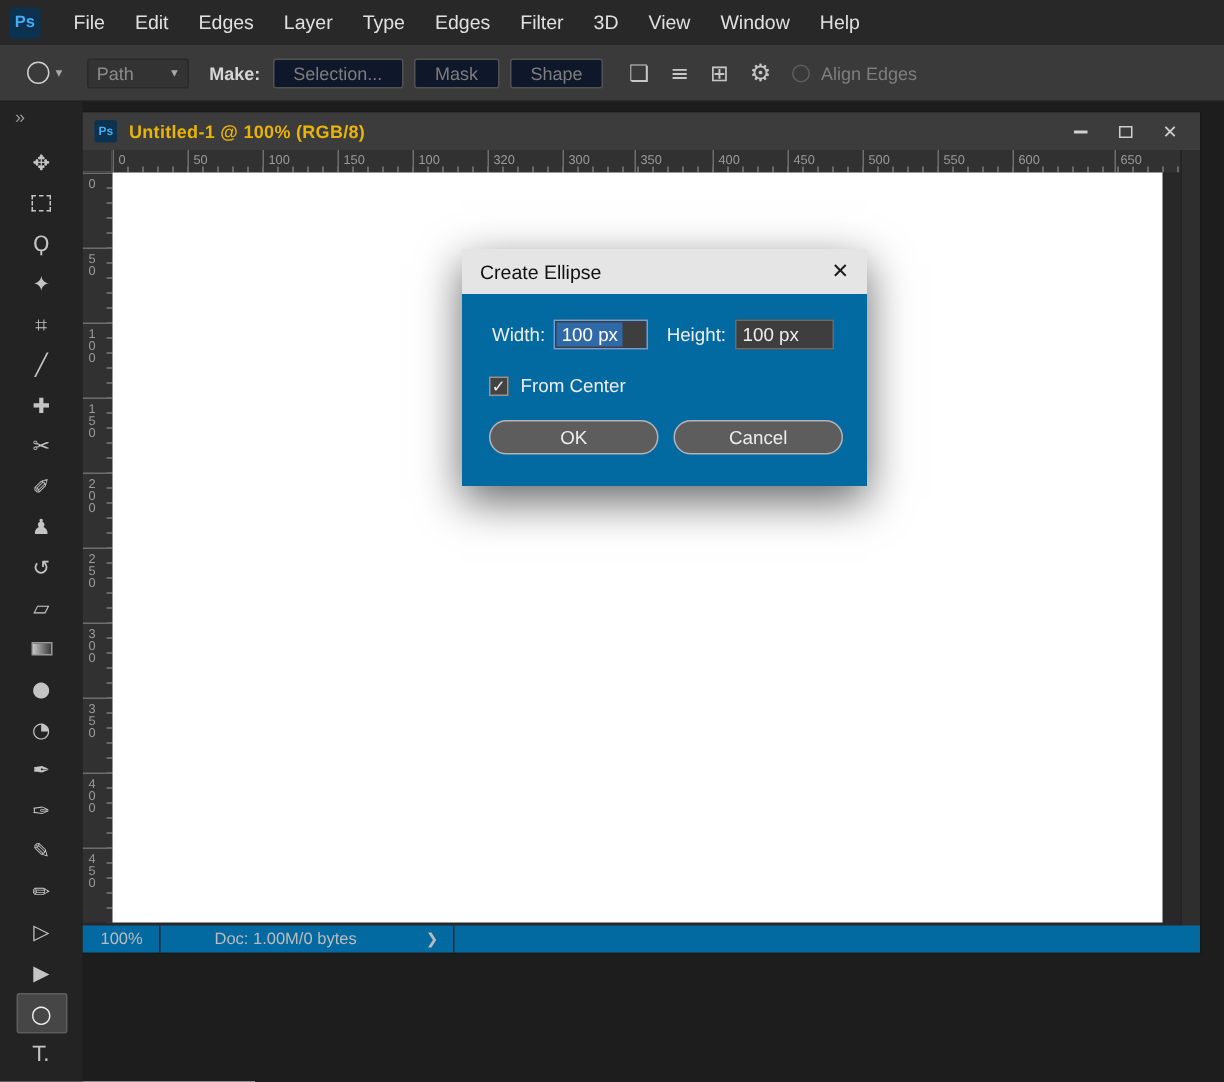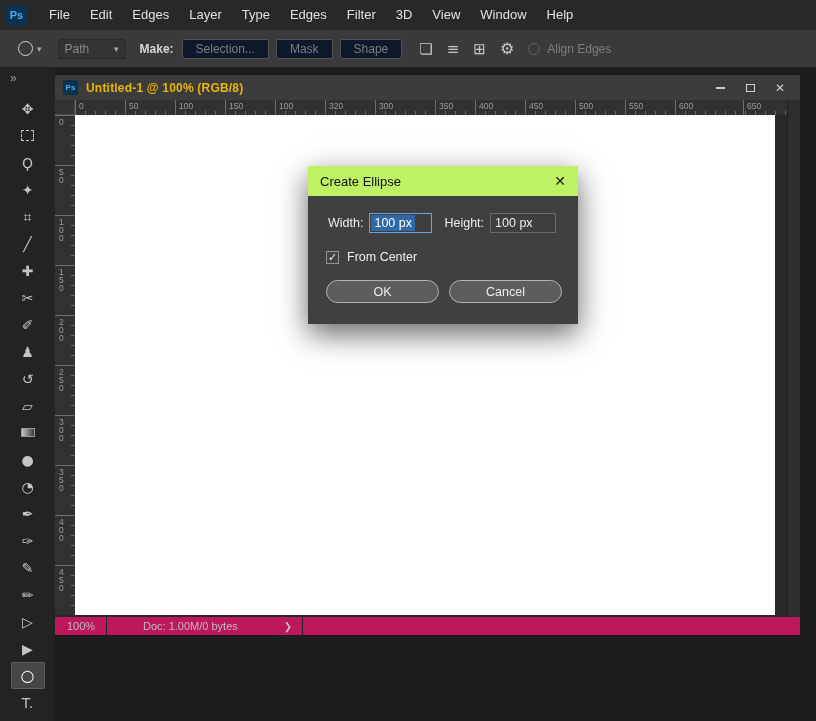--- a/index.html
+++ b/index.html
@@ -71,36 +71,36 @@
   .ruler-v { position:absolute; top:40px; left:0; width:20px; height:500px; background:#313131; overflow:hidden; }
   .ruler-v::after { content:""; position:absolute; top:0; bottom:0; right:0; width:4px;
                     background:repeating-linear-gradient(180deg,#686868 0 1px,transparent 1px 10px); }
   .rv-label { position:absolute; left:0; right:0; border-top:1px solid #6e6e6e; padding:2px 0 0 4px;
               font-size:8.5px; line-height:8px; color:#9b9b9b; white-space:pre; }
 
   .canvas { position:absolute; left:20px; top:40px; width:700px; height:500px; background:#ffffff; }
   .v-scrollbar { position:absolute; top:25px; right:0; width:13px; bottom:18px; background:#2e2e2e;
                  border-left:1px solid #232323; }
 
-  .statusbar { position:absolute; left:0; right:0; bottom:0; height:18px; background:#be185d;
+  .statusbar { position:absolute; left:0; right:0; bottom:0; height:18px; background:#0369a1;
                display:flex; align-items:center; font-size:11px; color:#bcbcbc; }
   .zoom { width:52px; padding-left:12px; border-right:1px solid #232323; height:100%;
           display:flex; align-items:center; }
   .docsize { margin-left:36px; }
   .chev { margin-left:46px; padding-right:10px; border-right:1px solid #232323; height:100%;
           display:flex; align-items:center; font-size:10px; font-family:"DejaVu Sans",sans-serif; }
 
   
   .dialog { position:absolute; left:308px; top:166px; width:270px; height:158px; z-index:20;
             box-shadow:0 10px 28px rgba(0,0,0,.6); font-size:12.5px; }
-  .dlg-title { height:30px; background:#bef264; color:#101010; display:flex; align-items:center;
+  .dlg-title { height:30px; background:#e5e5e5; color:#101010; display:flex; align-items:center;
                padding:0 12px; font-size:13px; }
   .dlg-close { margin-left:auto; color:#1a1a1a; font-size:14px; width:20px; text-align:right;
                font-family:"DejaVu Sans",sans-serif; }
-  .dlg-body { position:absolute; top:30px; left:0; right:0; bottom:0; background:#404040; }
+  .dlg-body { position:absolute; top:30px; left:0; right:0; bottom:0; background:#0369a1; }
   .fields { display:flex; align-items:center; margin:17px 0 0 20px; }
   .lbl { color:#ededed; }
   .field { width:63px; height:20px; background:#3e3e3e; border:1px solid #6a6a6a; display:flex;
            align-items:center; margin-left:6px; padding:0 1px; color:#ededed; }
   .field.h-field { width:66px; padding-left:4px; }
   .field.focused { border:1px solid #6aa0dc; }
   .sel { background:#3069a8; color:#ffffff; padding:1px 3px; }
   .lbl.h { margin-left:12px; }
   .fc-row { display:flex; align-items:center; gap:8px; margin:17px 0 0 18px; color:#ededed; }
   .cb { width:13px; height:13px; background:#434343; border:1px solid #949494; display:flex;
@@ -251,21 +251,21 @@
     </div>
     <div class="ruler-corner"></div>
     <div class="ruler-h">
         <span class="rh-label" style="left: 0px;">0</span>
         <span class="rh-label" style="left: 50px;">50</span>
         <span class="rh-label" style="left: 100px;">100</span>
         <span class="rh-label" style="left: 150px;">150</span>
         <span class="rh-label" style="left: 200px;">100</span>
         <span class="rh-label" style="left: 250px;">320</span>
         <span class="rh-label" style="left: 300px;">300</span>
-        <span class="rh-label" style="left: 360px;">350</span>
+        <span class="rh-label" style="left: 348px;">350</span>
         <span class="rh-label" style="left: 400px;">400</span>
         <span class="rh-label" style="left: 450px;">450</span>
         <span class="rh-label" style="left: 500px;">500</span>
         <span class="rh-label" style="left: 550px;">550</span>
         <span class="rh-label" style="left: 600px; text-align: right;">600</span>
         <span class="rh-label" style="left: 668px;">650</span>
       </div>
     <div class="ruler-v">
         <span class="rv-label" style="top: 0px;">0</span>
         <span class="rv-label" style="top: 50px;">5

